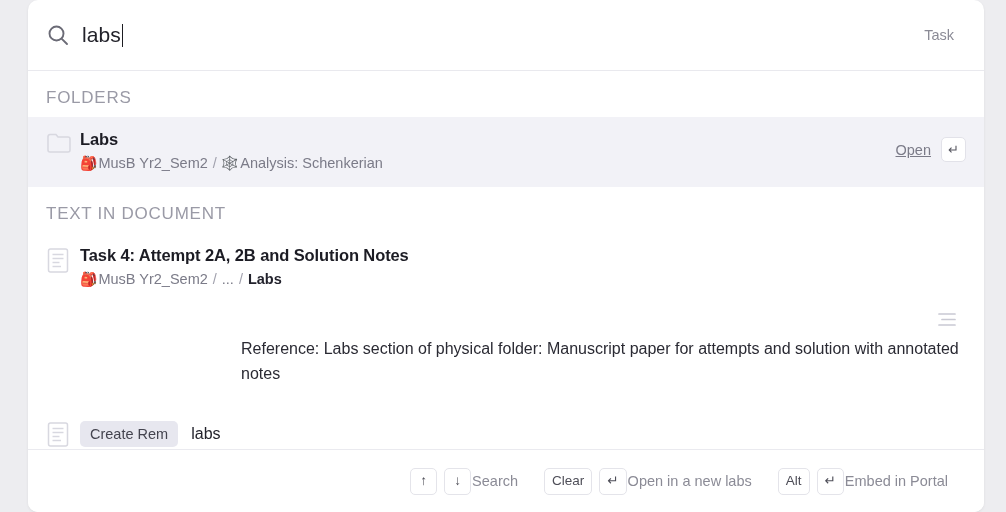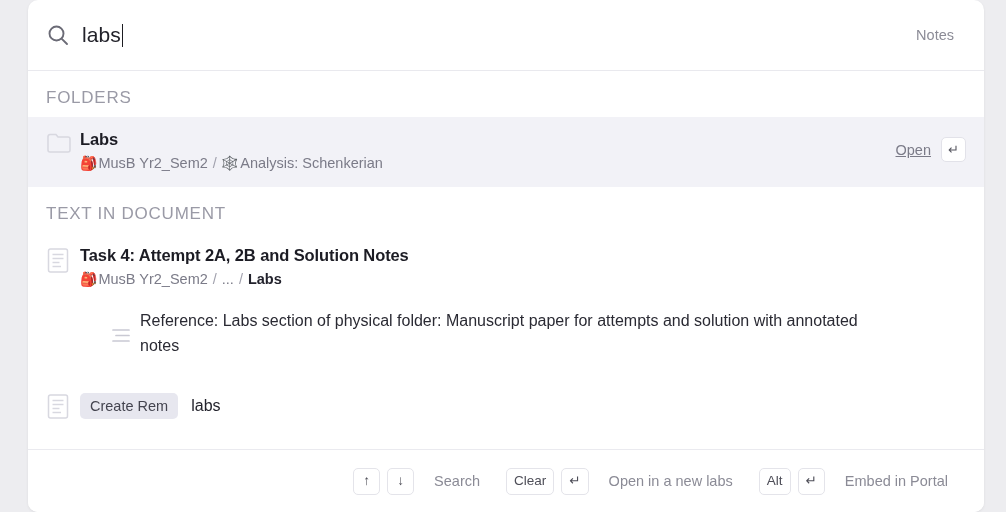--- a/index.html
+++ b/index.html
@@ -154,22 +154,23 @@
     border-radius: 5px;
     background: #fff;
     font-size: 13px;
     color: #55555f;
     line-height: 1;
   }
 
   
   .snippet {
     display: flex;
-    align-items: center;
+    align-items: flex-end;
     padding: 5px 18px 0 84px;
+    flex-direction: column;
   }
   .snippet-icon {
     flex: 0 0 28px;
     width: 28px;
     padding-top: 4px;
     color: #c9c9d3;
   }
   .snippet-text {
     font-size: 16px;
     color: #2a2a33;
@@ -216,21 +217,21 @@
   }
   .hint {
     display: flex;
     align-items: center;
     margin-left: 26px;
   }
   .hint .keys { display: flex; align-items: center; gap: 7px; }
   .hint .hint-label {
     font-size: 14.5px;
     color: #8b8b96;
-    margin-left: 20px;
+    margin-left: 1px;
   }
   .kbd-foot {
     display: inline-flex;
     align-items: center;
     justify-content: center;
     min-width: 27px;
     height: 27px;
     padding: 0 7px;
     border: 1px solid #e4e4ea;
     border-radius: 5px;
@@ -250,21 +251,21 @@
     <span class="search-icon">
       <svg width="24" height="24" viewBox="0 0 24 24" fill="none" stroke="currentColor" stroke-width="1.9" stroke-linecap="round">
         <circle cx="10.5" cy="10.5" r="7"></circle>
         <line x1="15.8" y1="15.8" x2="21" y2="21"></line>
       </svg>
     </span>
     <label class="search-input-wrap">
       <span class="search-text">labs</span>
       <span class="caret"></span>
     </label>
-    <div class="clear-btn">Notes</div>
+    <div class="clear-btn">Task</div>
   </div>
 
   <div class="results">
 
     <div class="section-label">FOLDERS</div>
 
     <div class="row selected">
       <div class="row-icon">
         <svg width="26" height="23" viewBox="0 0 26 23" fill="none" stroke="currentColor" stroke-width="1.6">
           <path d="M2 5.5a2 2 0 0 1 2-2h6l2 2.5h10a2 2 0 0 1 2 2v11a2 2 0 0 1-2 2H4a2 2 0 0 1-2-2z"></path>

